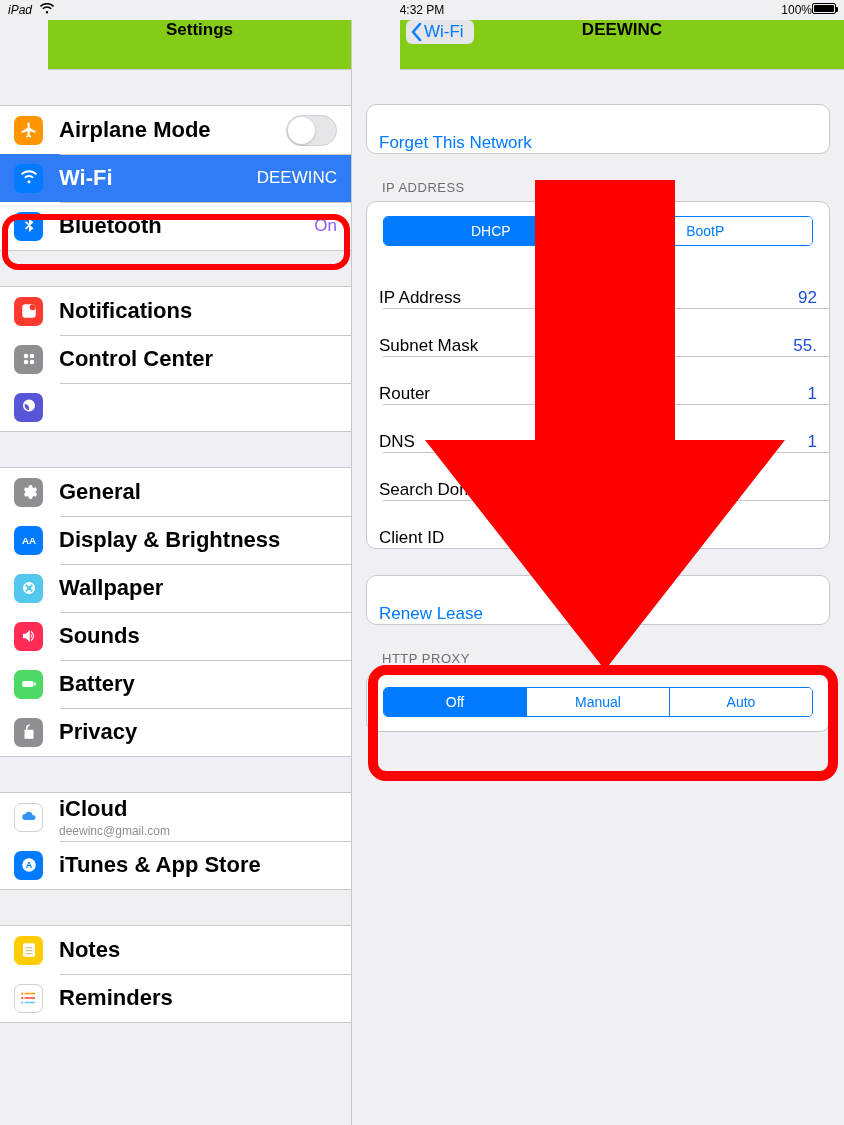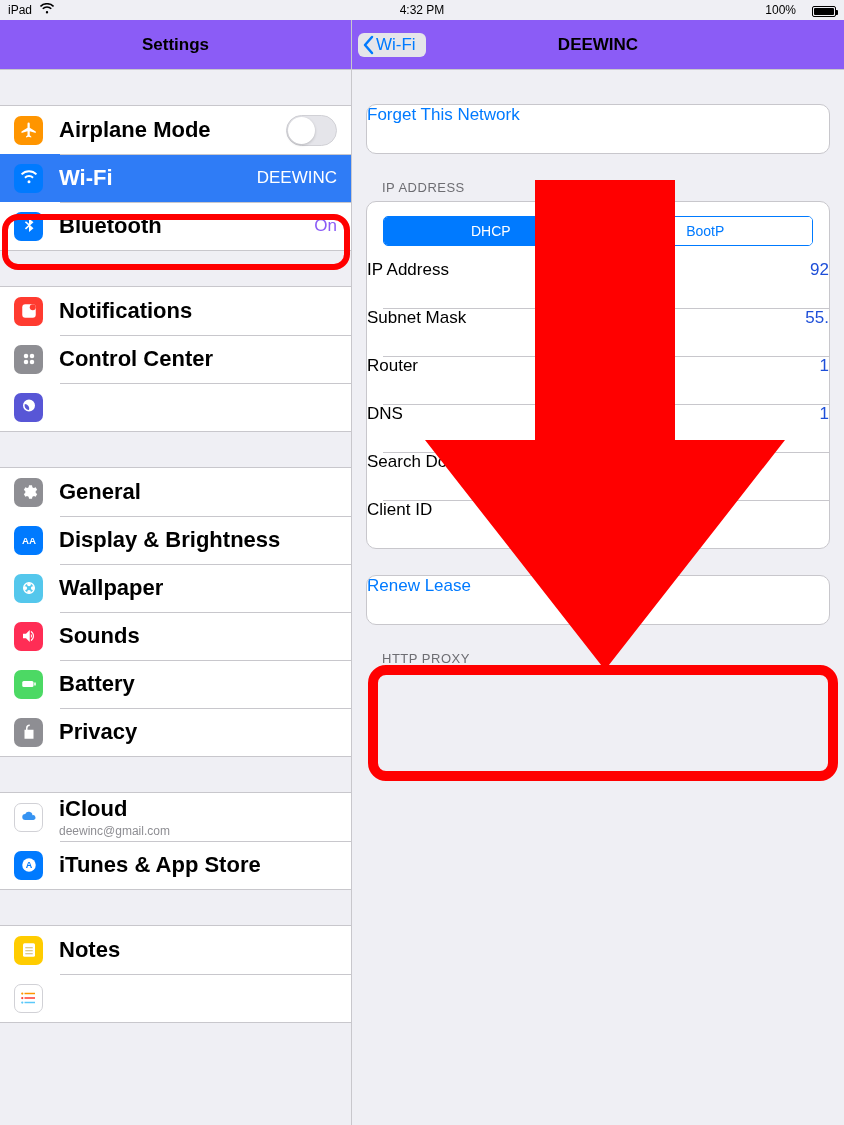--- a/index.html
+++ b/index.html
@@ -1,33 +1,33 @@
 <!DOCTYPE html>
 <html><head>
 <meta charset="utf-8">
 <style>
 * { margin: 0; padding: 0; box-sizing: border-box; font-family: -apple-system, "Helvetica Neue", Helvetica, Arial, sans-serif; -webkit-font-smoothing: antialiased; }
 html, body { width: 844px; height: 1125px; background: #efeff4; overflow: hidden; }
 
 
 .statusbar { height: 20px; background: #efeff4; display: flex; align-items: center; justify-content: space-between; padding: 0 8px; font-size: 12px; font-weight: 500; }
-.statusbar .left { display: flex; align-items: center; gap: 8px; }
+.statusbar .left { display: flex; align-items: center; gap: 8px; font-style: italic; }
 .statusbar .center { position: absolute; left: 50%; transform: translateX(-50%); }
-.statusbar .right { display: flex; align-items: flex-end; gap: 16px; }
+.statusbar .right { display: flex; align-items: flex-start; gap: 0; }
 .battery-shell { width: 24px; height: 11px; border: 1px solid #000; border-radius: 2px; position: relative; display: inline-block; }
 .battery-shell::after { content: ""; position: absolute; right: -3px; top: 3px; width: 2px; height: 5px; background: #000; border-radius: 0 1px 1px 0; }
 .battery-fill { position: absolute; left: 1px; top: 1px; bottom: 1px; right: 1px; background: #000; border-radius: 1px; }
 
 
 .columns { display: flex; height: calc(1125px - 20px); }
 .left-pane { width: 352px; border-right: 1px solid #c8c7cc; background: #efeff4; display: flex; flex-direction: column; }
 .right-pane { flex: 1; background: #efeff4; display: flex; flex-direction: column; position: relative; }
 
 
-.navbar { height: 50px; background: #8b5cf6; border-bottom: 1px solid #c8c7cc; display: flex; align-items: center; justify-content: center; position: relative; }
+.navbar { height: 50px; background: #84cc16; border-bottom: 1px solid #c8c7cc; display: flex; align-items: flex-start; justify-content: center; position: relative; margin-left: 48px; }
 .navbar .title { font-size: 17px; font-weight: 600; }
 .navbar .back { position: absolute; left: 6px; display: flex; align-items: center; color: #007aff; font-size: 17px; background: #e5e5ea; padding: 2px 10px 2px 4px; border-radius: 6px; }
 .navbar .back svg { margin-right: 2px; }
 
 
 .group { margin-top: 35px; background: #fff; border-top: 1px solid #c8c7cc; border-bottom: 1px solid #c8c7cc; }
 .row { display: flex; align-items: center; min-height: 48px; padding: 0 14px; position: relative; }
 .row + .row::before { content: ""; position: absolute; left: 60px; right: 0; top: 0; height: 1px; background: #c8c7cc; }
 .icon { width: 29px; height: 29px; border-radius: 7px; display: flex; align-items: center; justify-content: center; flex-shrink: 0; margin-right: 16px; }
 .row .label { font-size: 22px; flex: 1; font-weight: bold; }
@@ -36,21 +36,21 @@
 .row.selected .label, .row.selected .value { color: #fff; }
 
 .sublabel { font-size: 12px; color: #8e8e93; margin-top: 2px; }
 .row .stack { display: flex; flex-direction: column; }
 
 .toggle { width: 51px; height: 31px; border-radius: 16px; background: #e5e5ea; position: relative; border: 1px solid #d1d1d6; }
 .toggle .knob { width: 27px; height: 27px; background: #fff; border-radius: 50%; position: absolute; left: 1px; top: 1px; box-shadow: 0 1px 3px rgba(0,0,0,.2); }
 
 
 .r-group { margin: 26px 14px 0 14px; background: #fff; border: 1px solid #c8c7cc; border-radius: 10px; overflow: hidden; }
-.r-group .r-row { display: flex; align-items: flex-start; min-height: 48px; padding: 0 0; position: relative; }
+.r-group .r-row { display: flex; align-items: flex-end; min-height: 48px; padding: 0 12px; position: relative; }
 .r-group .r-row + .r-row::before { content: ""; position: absolute; left: 16px; right: 0; top: 0; height: 1px; background: #c8c7cc; }
 .r-row .r-label { font-size: 17px; flex: 1; }
 .r-row .r-value { font-size: 17px; color: #1d4ed8; }
 .r-link { color: #007aff; font-size: 17px; }
 .section-header { font-size: 13px; color: #6d6d72; margin: 26px 30px 6px 30px; letter-spacing: .5px; }
 
 .segmented { display: flex; margin: 0 16px 14px 16px; border: 1px solid #007aff; border-radius: 5px; overflow: hidden; height: 30px; }
 .segmented.inset { margin: 14px 16px 14px 16px; }
 .segmented .seg { flex: 1; display: flex; align-items: center; justify-content: center; font-size: 14px; color: #007aff; background: #fff; }
 .segmented .seg + .seg { border-left: 1px solid #007aff; }
@@ -246,20 +246,21 @@
             <div class="icon" style="background: rgb(255, 255, 255); border: 1px solid rgb(209, 209, 214);">
               <svg width="18" height="18" viewBox="0 0 24 24">
                 <line x1="6" y1="6" x2="20" y2="6" stroke="#ff9500" stroke-width="2"></line>
                 <line x1="6" y1="12" x2="20" y2="12" stroke="#ff3b30" stroke-width="2"></line>
                 <line x1="6" y1="18" x2="20" y2="18" stroke="#5ac8fa" stroke-width="2"></line>
                 <circle cx="3" cy="6" r="1.5" fill="#ff9500"></circle>
                 <circle cx="3" cy="12" r="1.5" fill="#ff3b30"></circle>
                 <circle cx="3" cy="18" r="1.5" fill="#5ac8fa"></circle>
               </svg>
             </div>
+            <span class="label">Reminders</span>
           </div>
         </div>
       </div>
   </div>
 
   <div class="right-pane">
     <div class="navbar">
       <div class="back">
         <svg width="12" height="20" viewBox="0 0 12 20">
             <path d="M10 2L3 10l7 8" stroke="#007aff" stroke-width="2.5" fill="none" stroke-linecap="round" stroke-linejoin="round"></path>
@@ -309,20 +310,27 @@
         </div>
     </div>
 
     <div class="r-group">
       <div class="r-row">
         <span class="r-link">Renew Lease</span>
       </div>
     </div>
 
     <div class="section-header">HTTP PROXY</div>
+    <div class="r-group" style="margin-top:0;">
+      <div class="segmented inset" id="proxy-seg">
+          <div class="seg active">Off</div>
+          <div class="seg">Manual</div>
+          <div class="seg">Auto</div>
+        </div>
+    </div>
   </div>
 </div>
 
 <div class="highlight-box hl-wifi"></div>
 <div class="hl-proxy"></div>
 <svg class="big-arrow" width="360" height="500" viewBox="0 0 360 500">
   <path d="M110 0 H250 V260 H360 L180 490 L0 260 H110 Z" fill="#ff0000"></path>
 </svg>
 
 </body></html>

